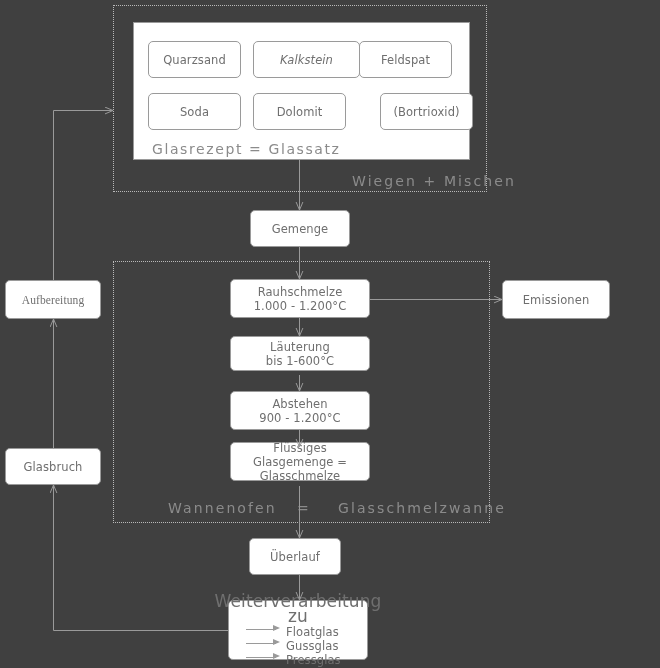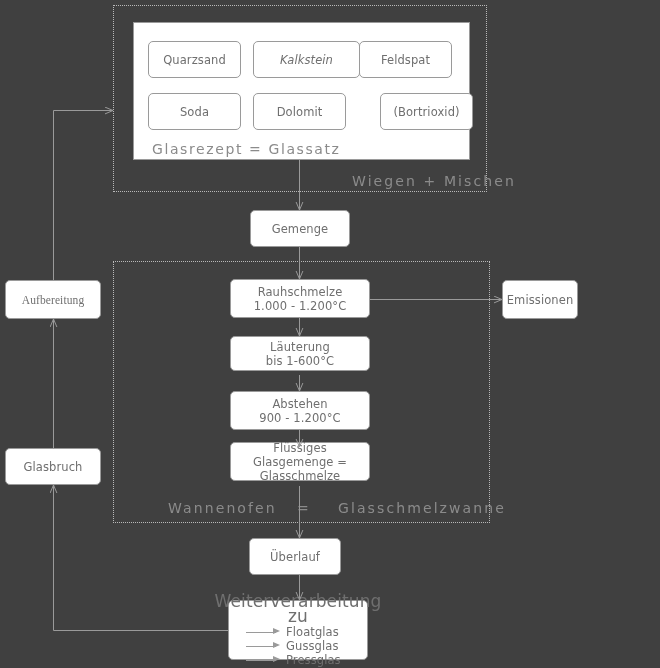--- a/index.html
+++ b/index.html
@@ -74,21 +74,21 @@
     padding: 2px 0;
   }
   .product-title {
     color: #6f6f6f;
     font-size: 17px;
     line-height: 15px;
     margin-bottom: 1px;
   }
   .product-row {
     display: flex;
-    align-items: center;
+    align-items: flex-start;
     gap: 6px;
     line-height: 14px;
   }
   .product-row .mini-arrow {
     display: inline-block;
     width: 34px;
     height: 8px;
     position: relative;
     flex: 0 0 34px;
   }
@@ -209,21 +209,21 @@
   </div>
 
   <div class="node" style="left:5px; top:280px; width:96px; height:39px;font-family:Liberation Serif, serif;">
     <span class="lines"><span>Aufbereitung</span></span>
   </div>
 
   <div class="node" style="left:5px; top:448px; width:96px; height:37px;">
     <span class="lines"><span>Glasbruch</span></span>
   </div>
 
-  <div class="node" style="left:502px; top:280px; width:76px; height:39px;">
+  <div class="node" style="left:502px; top:280px; width:108px; height:39px;">
     <span class="lines"><span>Emissionen</span></span>
   </div>
 
   <svg class="edges" viewBox="0 0 660 668">
     <defs>
       <marker id="ah" markerWidth="9" markerHeight="9" refX="8" refY="4" orient="auto" markerUnits="userSpaceOnUse">
         <path d="M0,0.6 L8,4 L0,7.4" fill="none" stroke="#9a9a9a" stroke-width="1"></path>
       </marker>
     </defs>
     <g stroke="#9a9a9a" stroke-width="1" fill="none">

